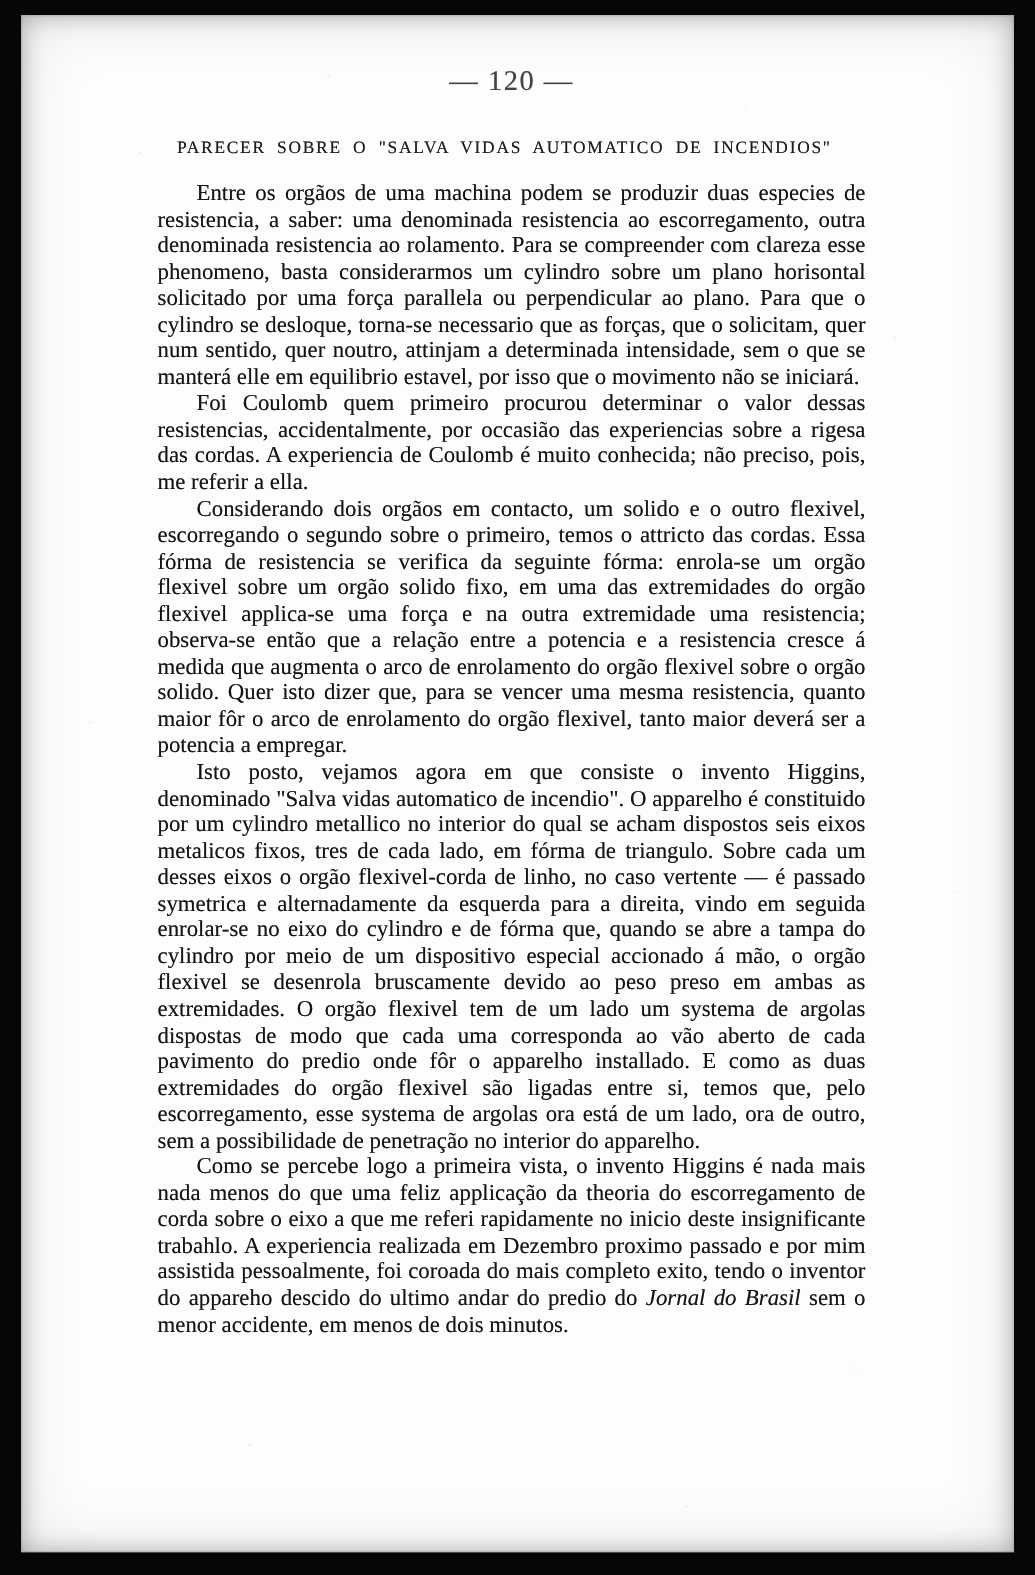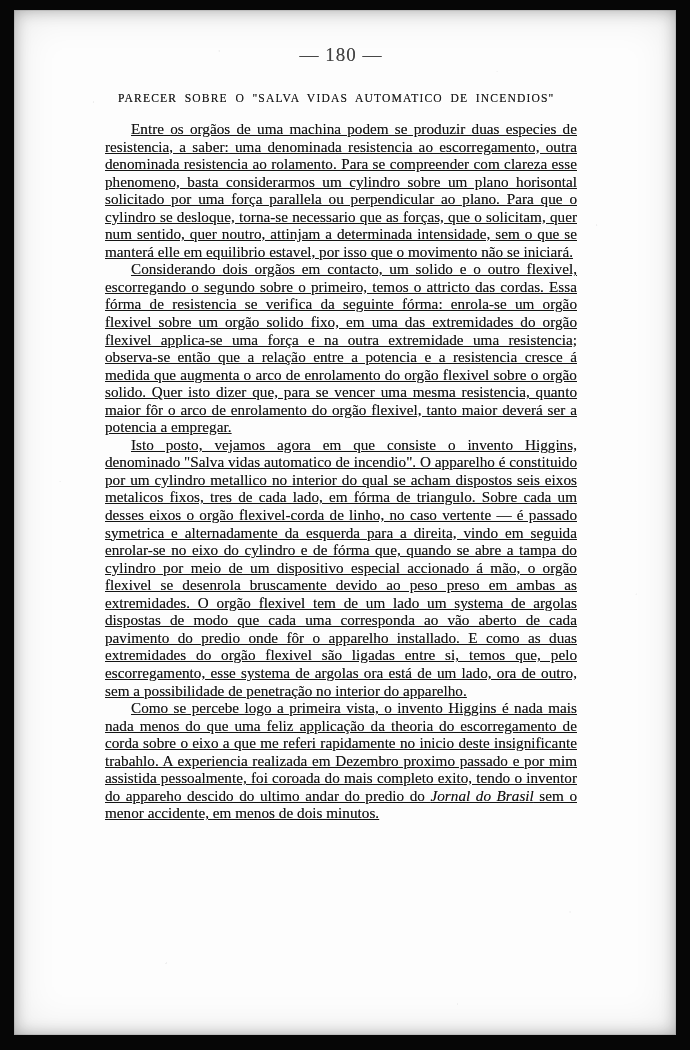--- a/index.html
+++ b/index.html
@@ -79,21 +79,20 @@
 
   .body-text {
     margin-top: 15px;
     font-size: 15.2px;
     line-height: 17.55px;
     color: #141414;
     text-align: justify;
     text-justify: inter-word;
     letter-spacing: .02px;
     text-shadow: 0 0 .42px rgba(0,0,0,.5);
-    text-decoration: underline;
   }
 
   .body-text p {
     margin: 0;
     text-indent: 26px;
   }
 
   .body-text p .ital {
     font-style: italic;
   }
@@ -122,26 +121,27 @@
 </head>
 <body>
 
 <div class="page">
 
   <div class="sheet">
     <div class="grain"></div>
 
     <div class="content">
 
-      <div class="folio">— 180 —</div>
+      <div class="folio">— 120 —</div>
 
       <div class="doc-title">PARECER SOBRE O "SALVA VIDAS AUTOMATICO DE INCENDIOS"</div>
 
       <div class="body-text">
         <p>Entre os orgãos de uma machina podem se produzir duas especies de resistencia, a saber: uma denominada resistencia ao escorregamento, outra denominada resistencia ao rolamento. Para se compreender com clareza esse phenomeno, basta considerarmos um cylindro sobre um plano horisontal solicitado por uma força parallela ou perpendicular ao plano. Para que o cylindro se desloque, torna-se necessario que as forças, que o solicitam, quer num sentido, quer noutro, attinjam a determinada intensidade, sem o que se manterá elle em equilibrio estavel, por isso que o movimento não se iniciará.</p>
+        <p>Foi Coulomb quem primeiro procurou determinar o valor dessas resistencias, accidentalmente, por occasião das experiencias sobre a rigesa das cordas. A experiencia de Coulomb é muito conhecida; não preciso, pois, me referir a ella.</p>
         <p>Considerando dois orgãos em contacto, um solido e o outro flexivel, escorregando o segundo sobre o primeiro, temos o attricto das cordas. Essa fórma de resistencia se verifica da seguinte fórma: enrola-se um orgão flexivel sobre um orgão solido fixo, em uma das extremidades do orgão flexivel applica-se uma força e na outra extremidade uma resistencia; observa-se então que a relação entre a potencia e a resistencia cresce á medida que augmenta o arco de enrolamento do orgão flexivel sobre o orgão solido. Quer isto dizer que, para se vencer uma mesma resistencia, quanto maior fôr o arco de enrolamento do orgão flexivel, tanto maior deverá ser a potencia a empregar.</p>
         <p>Isto posto, vejamos agora em que consiste o invento Higgins, denominado "Salva vidas automatico de incendio". O apparelho é constituido por um cylindro metallico no interior do qual se acham dispostos seis eixos metalicos fixos, tres de cada lado, em fórma de triangulo. Sobre cada um desses eixos o orgão flexivel-corda de linho, no caso vertente — é passado symetrica e alternadamente da esquerda para a direita, vindo em seguida enrolar-se no eixo do cylindro e de fórma que, quando se abre a tampa do cylindro por meio de um dispositivo especial accionado á mão, o orgão flexivel se desenrola bruscamente devido ao peso preso em ambas as extremidades. O orgão flexivel tem de um lado um systema de argolas dispostas de modo que cada uma corresponda ao vão aberto de cada pavimento do predio onde fôr o apparelho installado. E como as duas extremidades do orgão flexivel são ligadas entre si, temos que, pelo escorregamento, esse systema de argolas ora está de um lado, ora de outro, sem a possibilidade de penetração no interior do apparelho.</p>
         <p>
           <span>Como se percebe logo a primeira vista, o invento  Higgins é nada mais nada menos do que uma feliz applicação da theoria do escorregamento de corda sobre o eixo a que me referi rapidamente no inicio deste insignificante trabahlo. A experiencia realizada em Dezembro proximo passado e por mim assistida pessoalmente, foi coroada do mais completo exito, tendo o inventor do appareho descido do ultimo andar do predio do </span><span class="ital">Jornal do Brasil</span><span> sem o menor accidente, em menos de dois minutos.</span>
         </p>
       </div>
 
     </div>
 
     <div class="vignette"></div>

